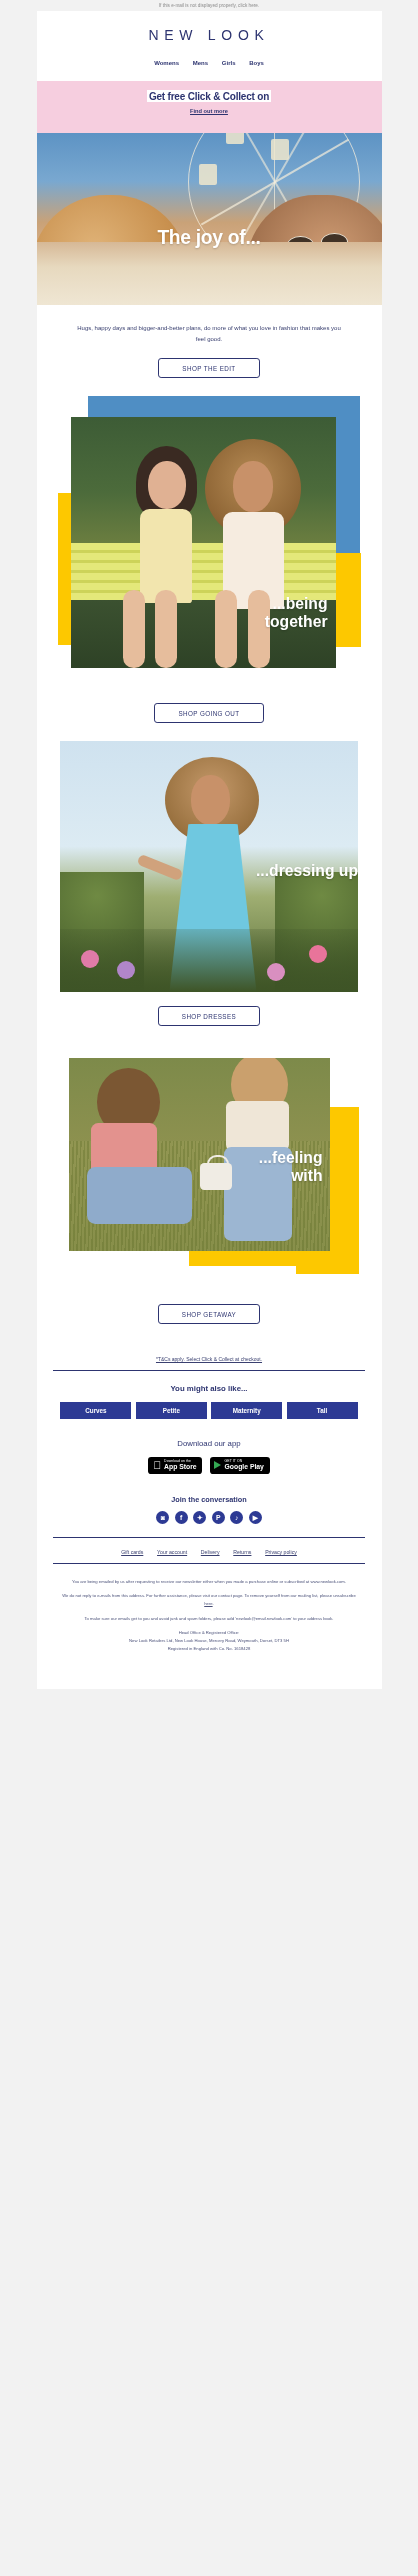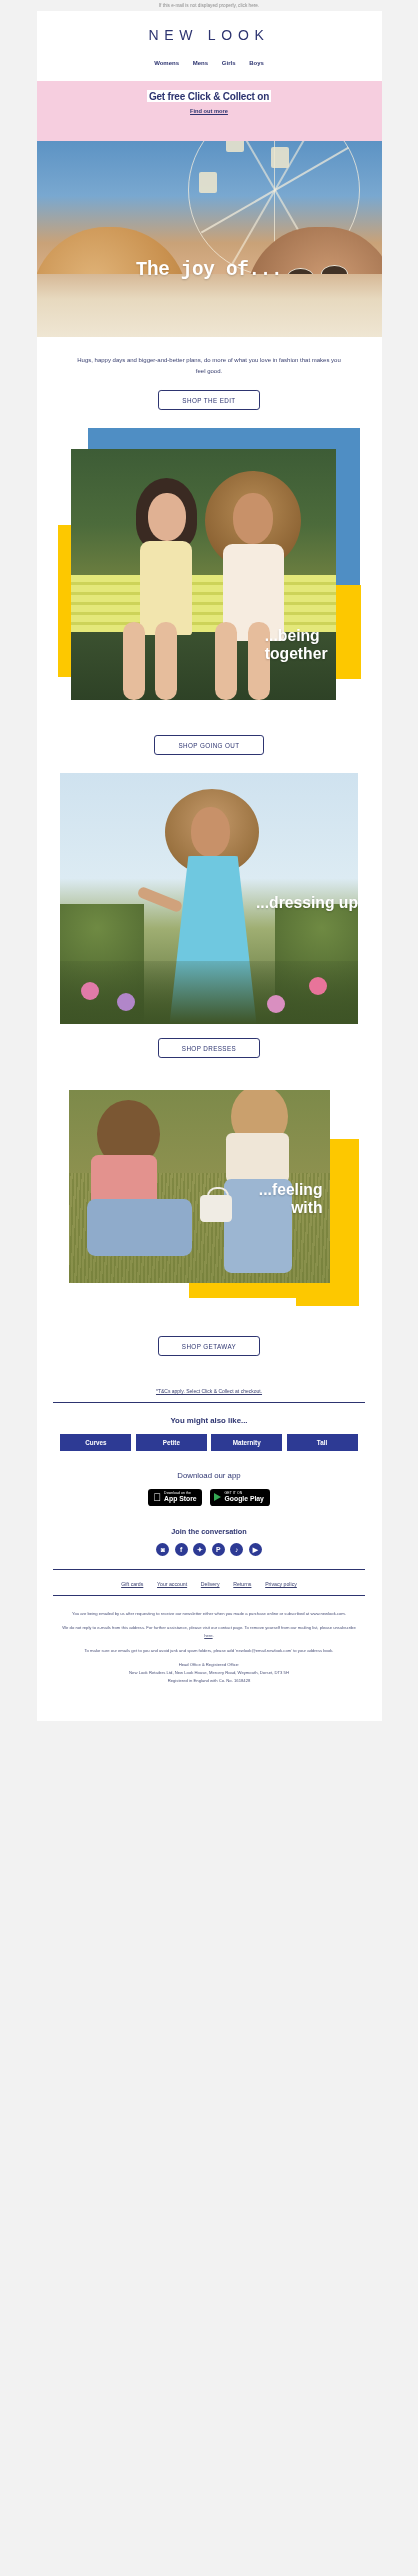--- a/index.html
+++ b/index.html
@@ -36,21 +36,21 @@
     font-size:6px;
     font-weight:bold;
     color:#2d3470;
     text-decoration:none;
     margin:0 5.7px;
   }
   
   .promo {
     background:#f6cedf;
     text-align:center;
-    padding:9px 0 26px;
+    padding:9px 0 18px;
   }
   .promo-line {
     font-size:10px;
     font-weight:bold;
     color:#2d3470;
     line-height:1.42;
     letter-spacing:-0.2px;
   }
   .promo-line span.hl {
     background:#ffffff;
@@ -62,24 +62,23 @@
     display:inline-block;
     margin-top:4.7px;
     font-size:5.7px;
     color:#2d3470;
     text-decoration:underline;
     font-weight:600;
   }
   
   .hero1 {
     position:relative;
-    height:196px;
+    height:172px;
     overflow:hidden;
     background:linear-gradient(#5d93c4 0%, #79a8d0 28%, #c9a278 52%, #d9b089 70%, #e7d3b4 100%);
-    font-family:Liberation Mono, monospace;
   }
   .ferris {
     position:absolute; left:44%; top:-37px;
     width:172px; height:172px;
     border:1.6px solid rgba(245,238,220,.75);
     border-radius:50%;
   }
   .ferris:before, .ferris:after {
     content:""; position:absolute; left:50%; top:0; width:1.6px; height:100%;
     background:rgba(245,238,220,.7); margin-left:-0.8px;
@@ -212,20 +211,21 @@
   }
   .legs {
     position:absolute; left:47px; bottom:0; width:172px; height:78px;
   }
   .leg {
     position:absolute; bottom:0; width:22px; height:78px;
     background:#e6bd9c; border-radius:10.5px;
   }
   .collage .caption {
     position:absolute; right:54px; bottom:59px;
+    text-align:right;
     font-size:15.7px; font-weight:bold; color:#fff; line-height:1.12;
     text-shadow:0 0.5px 2.1px rgba(0,0,0,.2);
     margin-top:8px;
   }
   
   .photo-dress {
     position:relative; width:298px; height:251px; margin:0 auto;
     overflow:hidden;
     background:linear-gradient(#cfe2ef 0%, #dcebf3 42%, #9fae72 62%, #566b34 100%);
   }

